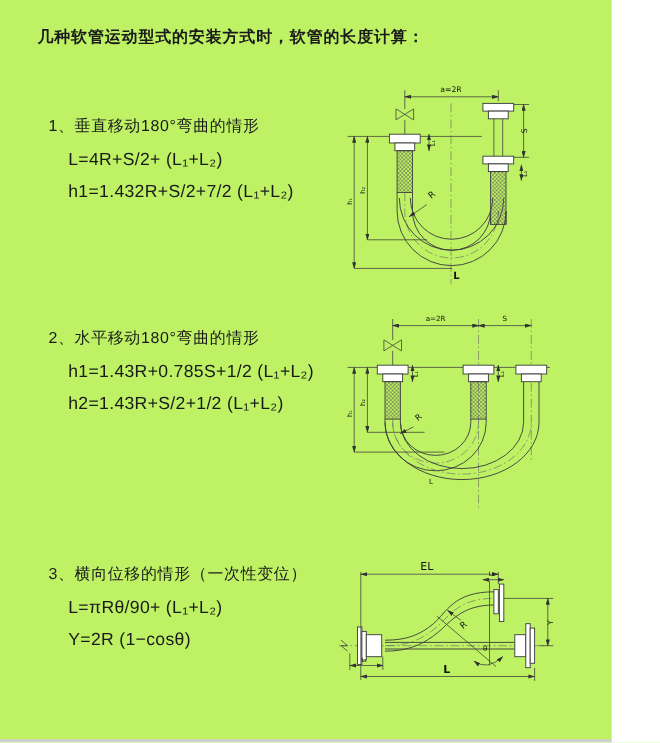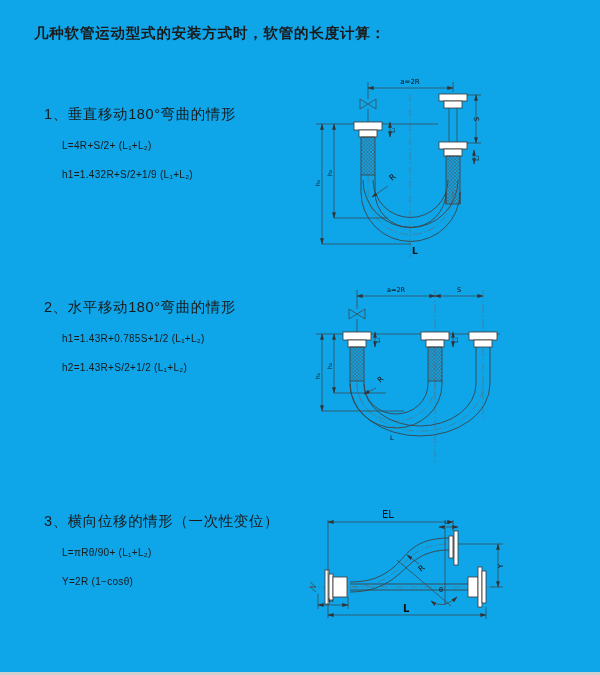--- a/index.html
+++ b/index.html
@@ -1,40 +1,40 @@
 <!DOCTYPE html>
 <html><head>
 <meta charset="utf-8">
 <style>
   html,body{margin:0;padding:0;background:#fff}
-  .page{position:relative;width:600px;height:675px;background:#0ea5e9;overflow:hidden;
+  .page{position:relative;width:556px;height:675px;background:#bef264;overflow:hidden;
         font-family:"Liberation Sans","DejaVu Sans",sans-serif;color:#1a1a1a}
   .title{position:absolute;left:34px;top:24px;font-size:14.5px;font-weight:700;letter-spacing:.8px}
   .sec{position:absolute;left:44px}
   .heading{font-size:14.5px;font-weight:400;letter-spacing:.6px;margin-bottom:8px}
-  .formula{font-size:10px;margin-left:18px;line-height:28.5px;letter-spacing:.3px;white-space:pre}
+  .formula{font-size:16px;margin-left:18px;line-height:28.5px;letter-spacing:.3px;white-space:pre}
   .diag{position:absolute}
   svg text{font-family:"DejaVu Sans",sans-serif;fill:#111}
   .dl{stroke:#3f3f3f;stroke-width:.7;fill:none}
   .tube{stroke:#3f3f3f;stroke-width:.85;fill:none}
   .cl{stroke:#666;stroke-width:.55;fill:none;stroke-dasharray:8 2.5 1.5 2.5}
   .fl{fill:#fff;stroke:#3f3f3f;stroke-width:.85}
   .bedge{position:absolute;left:0;right:0;bottom:0;height:3px;background:#cfcfcf}
 </style>
 </head>
 <body>
 
 <div class="page">
 
   <div class="title">几种软管运动型式的安装方式时，软管的长度计算：</div>
 
   <section class="sec" style="top:105px">
     <div class="heading">1、垂直移动180°弯曲的情形</div>
     <div class="formula">L=4R+S/2+ (L₁+L₂)</div>
-    <div class="formula">h1=1.432R+S/2+1/9 (L₁+L₂)</div>
+    <div class="formula">h1=1.432R+S/2+7/2 (L₁+L₂)</div>
   </section>
 
   <section class="sec" style="top:298px">
     <div class="heading">2、水平移动180°弯曲的情形</div>
     <div class="formula">h1=1.43R+0.785S+1/2 (L₁+L₂)</div>
     <div class="formula">h2=1.43R+S/2+1/2 (L₁+L₂)</div>
   </section>
 
   <section class="sec" style="top:512px">
     <div class="heading">3、横向位移的情形（一次性变位）</div>

